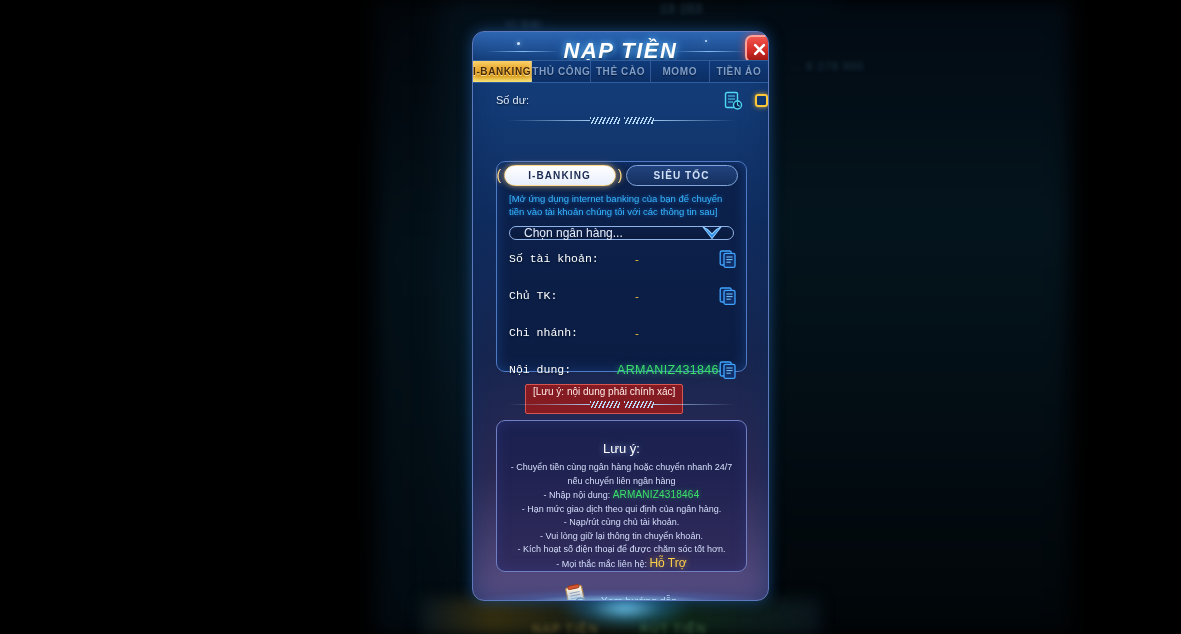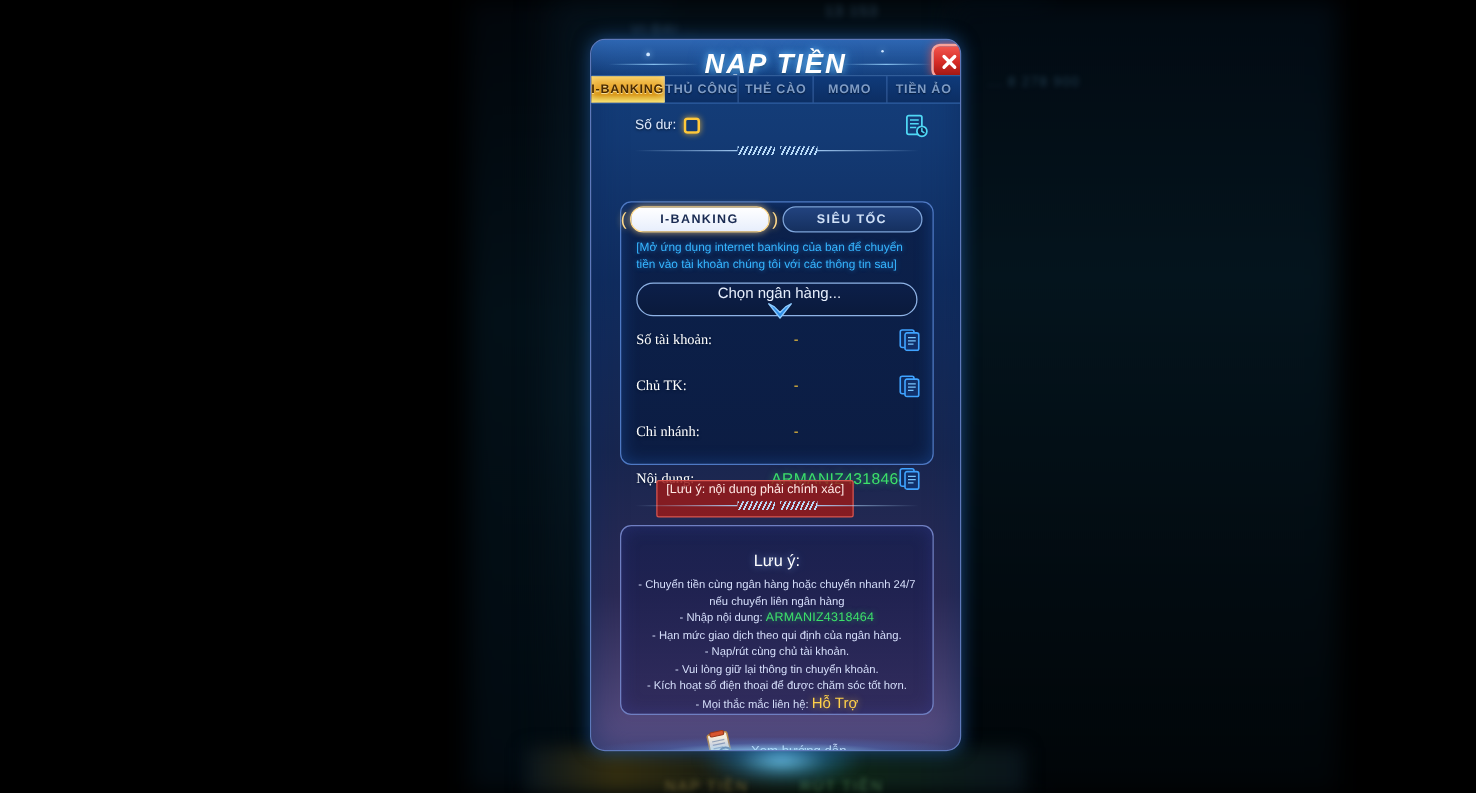--- a/index.html
+++ b/index.html
@@ -153,22 +153,22 @@
   .tab:last-child { border-right: none; }
   .tab.active {
     background: linear-gradient(180deg,#f6c75a 0%,#e8a62c 45%,#d99a1c 70%,#f3e06a 100%);
     color: #4a2a00;
     text-shadow: 0 1px 0 rgba(255,240,180,.8);
     box-shadow: inset 0 0 6px rgba(255,230,140,.7);
   }
 
   
   .balance-row {
-    position: absolute; left: 12px; right: 0; top: 51px; height: 34px;
-    display: flex; align-items: center;
+    position: absolute; left: 0; right: 0; top: 51px; height: 34px;
+    display: flex; align-items: center; justify-content: space-between;
   }
   .balance-label {
     margin-left: 23px;
     font-family: "Liberation Sans", sans-serif;
     font-size: 11px; color: #dce8fb;
     text-shadow: 0 1px 2px #05162f;
   }
   .coin-icon {
     margin-left: 6px; width: 13px; height: 13px;
     border: 2px solid #ffc83a; border-radius: 3px;
@@ -239,42 +239,41 @@
     padding: 8px 12px 16px 12px;
   }
   .hint-text {
     font-family: "Liberation Sans", sans-serif;
     font-size: 9.5px; line-height: 13px;
     color: #36b6ff;
     text-shadow: 0 0 4px rgba(40,150,255,.6);
   }
   .select-box {
     margin-top: 8px;
-    height: 27px; border-radius: 14px;
+    height: 14px; border-radius: 14px;
     background: linear-gradient(180deg,#0c1f49,#0a1a3c);
     border: 1px solid #8fb3e6;
     display: flex; align-items: center;
     padding: 0 10px 0 14px;
     cursor: pointer;
-    flex-direction: column;
   }
   .select-text {
     flex: 1;
     font-family: "Liberation Sans", sans-serif;
     font-size: 12px; color: #e6eefc;
   }
   .chev-down { width: 22px; height: 16px; }
 
   .field-row {
     position: relative;
     height: 37px;
     display: flex; align-items: center;
   }
   .field-label {
-    font-family: Liberation Serif, serif;
+    font-family: Liberation Mono, monospace;
     font-size: 11.5px; color: #ffffff;
     text-shadow: 0 1px 2px #04142e;
     width: 96px;
   }
   .field-value {
     font-family: "Liberation Sans", sans-serif;
     font-size: 11.5px; color: #f2c33a;
     flex: 1;
     text-align: left;
     padding-left: 30px;

